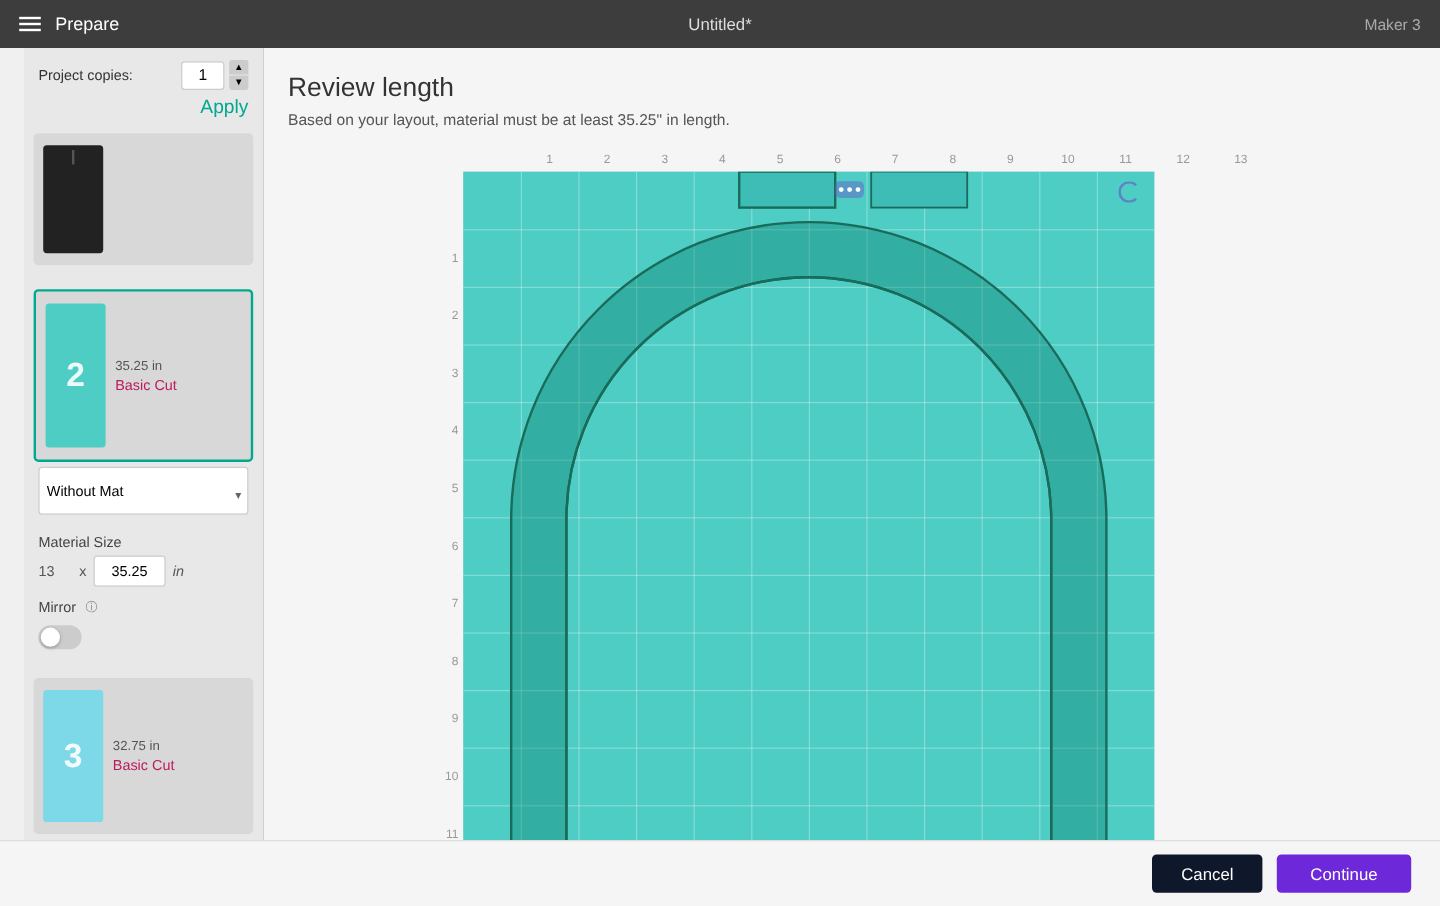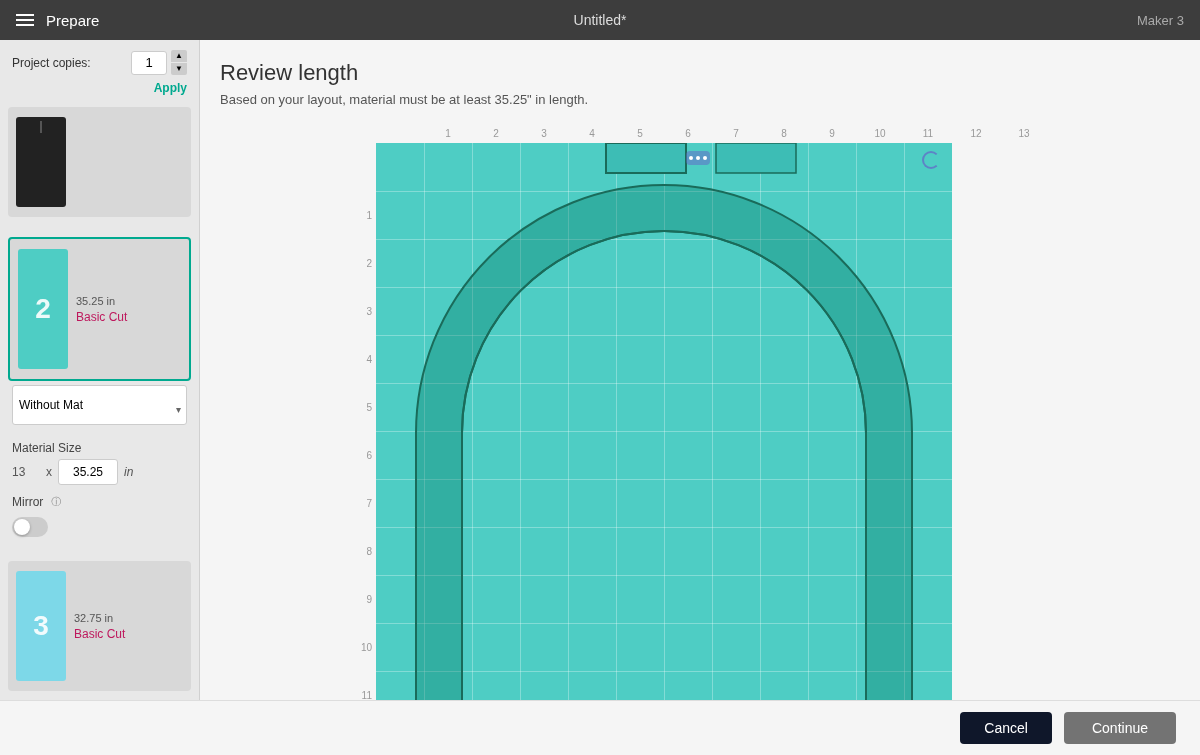--- a/index.html
+++ b/index.html
@@ -16,21 +16,21 @@
     .hamburger-icon { display: flex; flex-direction: column; gap: 3px; cursor: pointer; }
     .hamburger-icon span { display: block; width: 18px; height: 2px; background: #fff; }
     .topbar-title { font-size: 15px; font-weight: 500; color: #fff; }
 
     
     .layout { display: flex; height: calc(755px - 40px); }
 
     
     .sidebar {
       width: 200px; background: #e8e8e8; border-right: 1px solid #d0d0d0;
-      display: flex; flex-direction: column; overflow-y: auto; padding-bottom: 76px;
+      display: flex; flex-direction: column; overflow-y: auto; padding-bottom: 76px; margin-left: 20px;
     }
 
     .project-copies-row {
       display: flex; align-items: center; justify-content: space-between;
       padding: 10px 12px 6px;
     }
     .project-copies-label { font-size: 12px; color: #333; }
     .copies-control { display: flex; align-items: center; gap: 4px; }
     .copies-input {
       width: 36px; height: 24px; border: 1px solid #ccc; background: #fff;
@@ -39,21 +39,21 @@
     .copies-arrows { display: flex; flex-direction: column; }
     .arrow-btn {
       width: 16px; height: 12px; background: #ccc; border: none; cursor: pointer;
       display: flex; align-items: center; justify-content: center; font-size: 8px;
       line-height: 1;
     }
     .arrow-btn:first-child { border-radius: 2px 2px 0 0; margin-bottom: 1px; }
     .arrow-btn:last-child { border-radius: 0 0 2px 2px; }
 
     .apply-btn-row { display: flex; justify-content: flex-end; padding: 0 12px 8px; }
-    .apply-btn { background: none; border: none; color: #00a98f; font-size: 12px; cursor: pointer; font-weight: 700; }
+    .apply-btn { background: none; border: none; color: #00a98f; font-size: 16px; cursor: pointer; font-weight: 400; }
 
     
     .mat-item {
       background: #d8d8d8; margin: 4px 8px; border-radius: 4px; padding: 10px 8px;
       display: flex; align-items: center; gap: 8px; cursor: pointer;
     }
     .mat-item.selected { border: 2px solid #00a98f; }
 
     .mat-preview-teal {
       width: 50px; height: 120px; background: #4ecdc4; border-radius: 3px;
@@ -166,21 +166,21 @@
       position: fixed; bottom: 0; right: 0; width: 100%;
       background: #f5f5f5; border-top: 1px solid #ddd;
       display: flex; justify-content: flex-end; align-items: center;
       padding: 10px 24px; gap: 12px; height: 55px;
     }
     .cancel-btn {
       background: #0f172a; color: #fff; border: none; border-radius: 4px;
       padding: 8px 24px; font-size: 14px; cursor: pointer;
     }
     .continue-btn {
-      background: #737373; color: #fff; border: none; border-radius: 4px;
+      background: #6d28d9; color: #fff; border: none; border-radius: 4px;
       padding: 8px 28px; font-size: 14px; cursor: pointer; font-weight: 500;
     }
 
     
     .dots-icon {
       width: 24px; height: 14px; background: rgba(100,100,200,0.5); border-radius: 4px;
       display: flex; align-items: center; justify-content: center; gap: 3px;
       position: absolute;
     }
     .dot { width: 4px; height: 4px; background: #fff; border-radius: 50%; }

